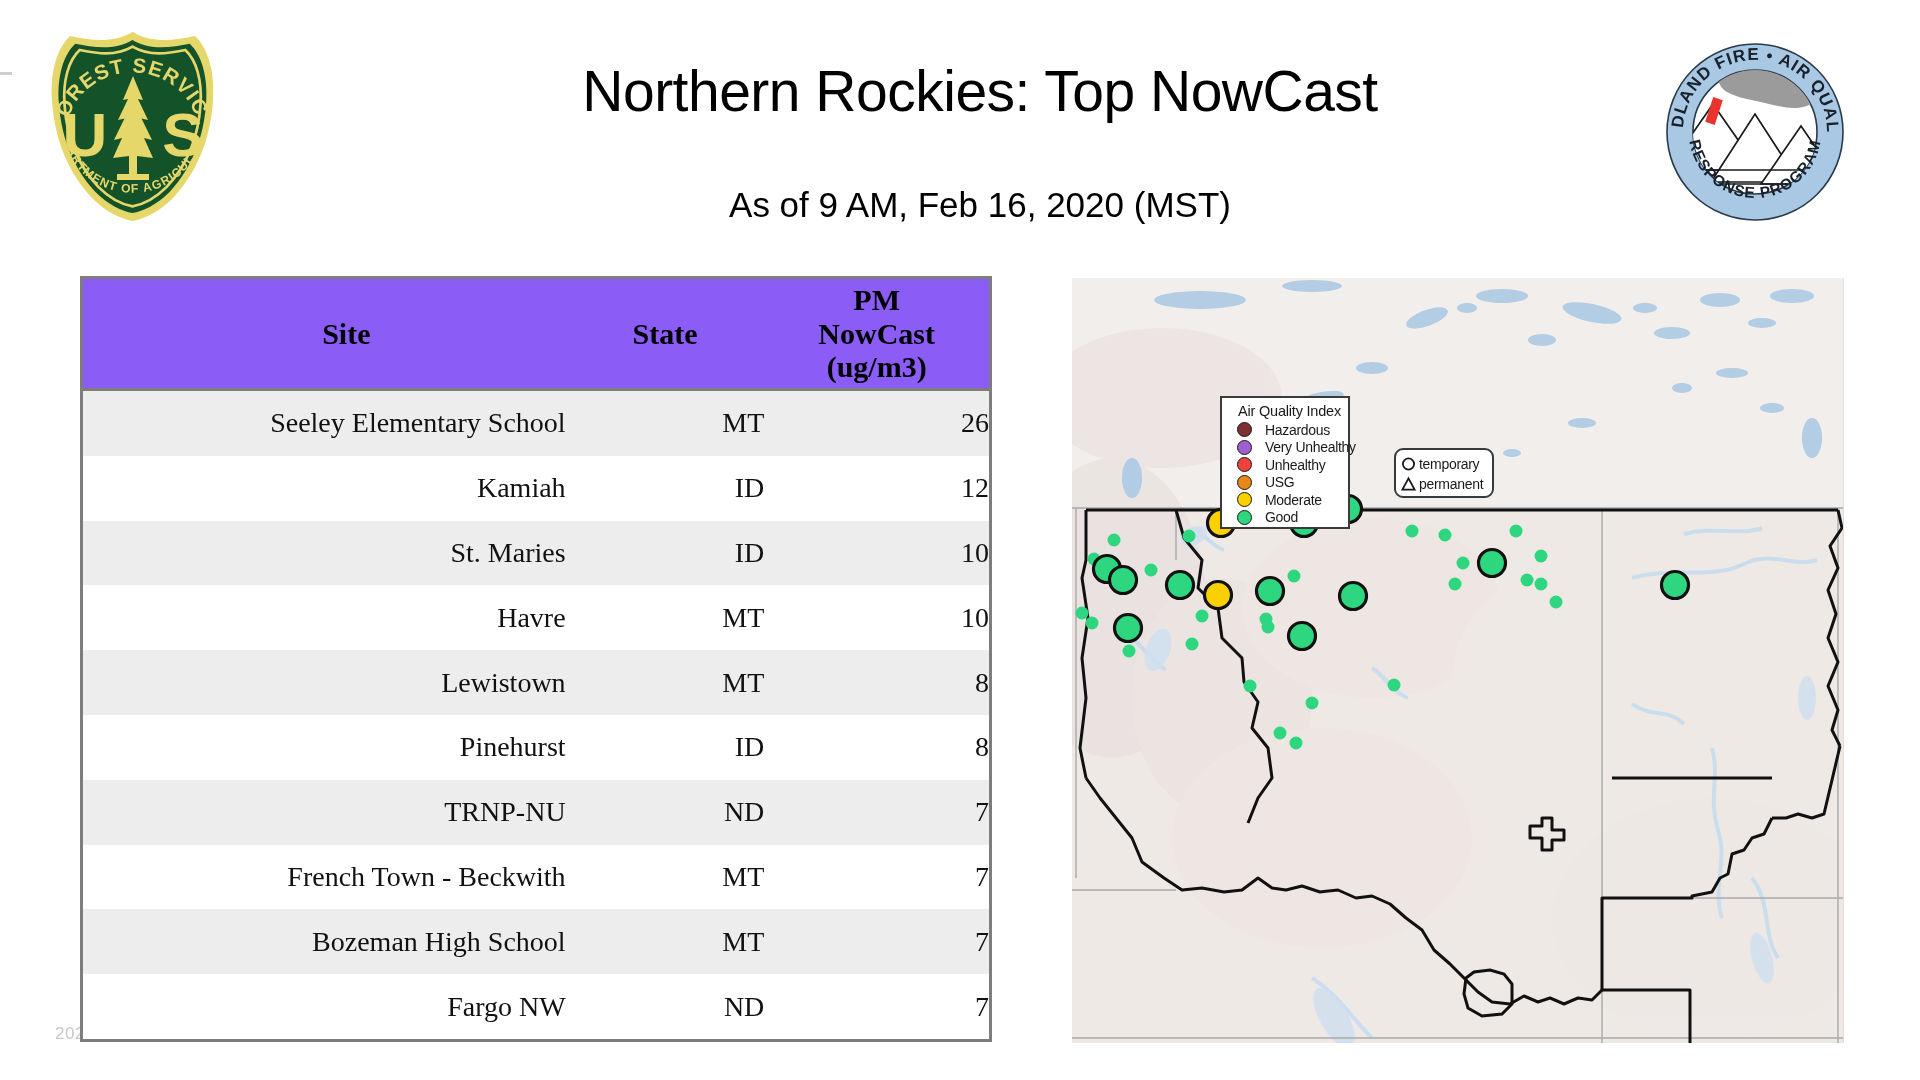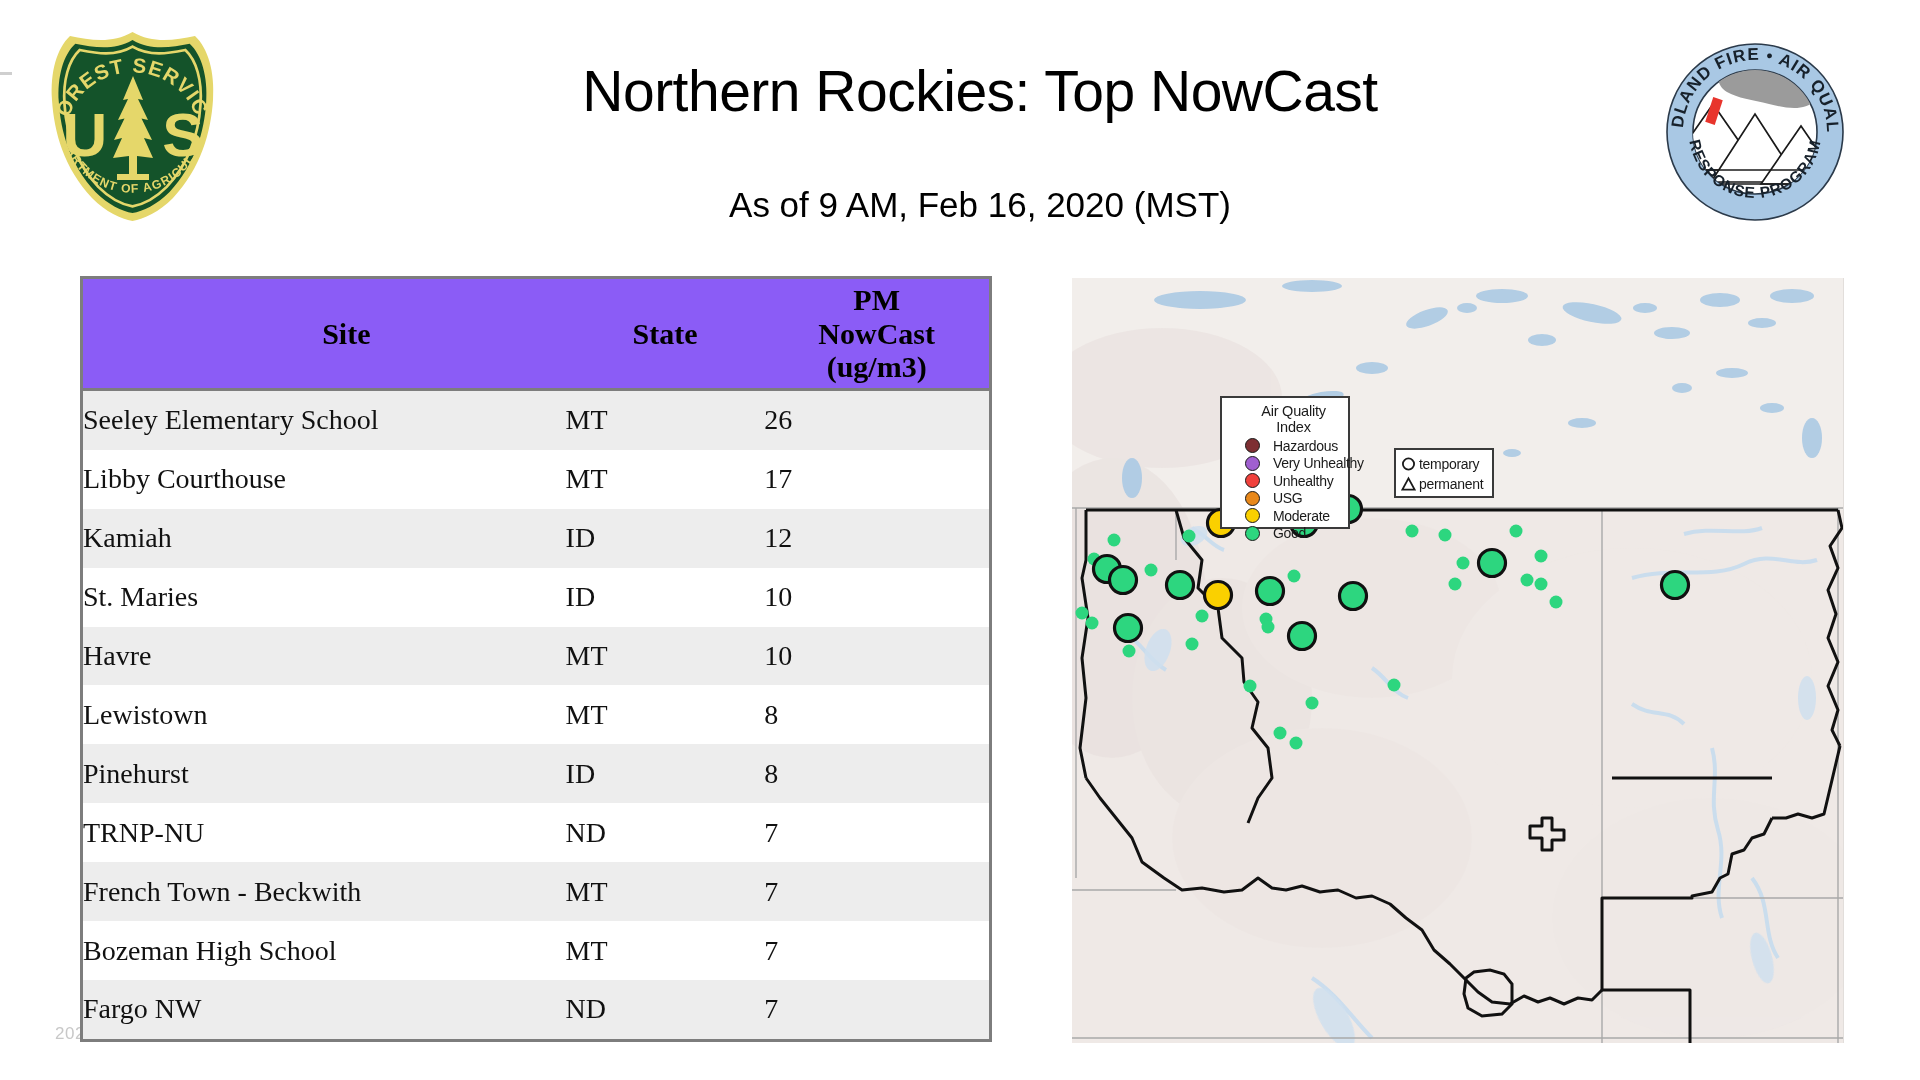--- a/index.html
+++ b/index.html
@@ -48,52 +48,52 @@
     font-family:"Liberation Serif",serif;table-layout:fixed;
   }
   table.nowcast th{
     background:#8b5cf6;color:#000;font-weight:bold;font-size:30px;
     border-bottom:3px solid #7d7d7d;padding:4px 0;line-height:1.12;
   }
   table.nowcast th.h-site{width:51%;padding-left:44px;}
   table.nowcast th.h-state{width:23%;}
   table.nowcast th.h-pm{width:26%;}
   table.nowcast td{
-    font-size:28px;color:#111;text-align:left;
+    font-size:28px;color:#111;text-align:right;
     padding:0;height:54px;border:0;
   }
   table.nowcast tbody tr:nth-child(odd){background:#ededed;}
   table.nowcast tbody tr:nth-child(even){background:#ffffff;}
 
   
   #map-panel{
     position:absolute;left:1072px;top:278px;width:771px;height:765px;
     overflow:hidden;background:#efeae7;
     border-right:1px solid #e2dedb;
   }
   #map-panel svg{display:block;}
   .legend-box{
     position:absolute;background:#ffffff;border:2px solid #3a3a3a;
     box-sizing:border-box;
   }
-  #aqi-legend{left:148px;top:118px;width:130px;height:133px;padding:5px 6px 4px 23px;}
+  #aqi-legend{left:148px;top:118px;width:130px;height:133px;padding:5px 6px 4px 15px;}
   #aqi-legend .legend-title{
     font-size:14.5px;color:#1a1a1a;text-align:center;margin-bottom:2px;
     letter-spacing:-.2px;
   }
   #aqi-legend .legend-row{
     display:flex;align-items:center;gap:13px;height:17.5px;
   }
   #aqi-legend .swatch{
     width:13px;height:13px;border-radius:50%;border:1.4px solid #1a1a1a;
     flex:0 0 auto;
   }
   #aqi-legend .legend-label{font-size:14px;color:#1a1a1a;letter-spacing:-.3px;white-space:nowrap;}
 
-  #site-type-legend{left:322px;top:170px;width:100px;height:50px;padding:4px 5px;}
+  #site-type-legend{left:322px;top:170px;width:100px;height:50px;padding:4px 5px;border-radius:9px;}
   #site-type-legend .st-row{display:flex;align-items:center;gap:3px;height:20px;}
   #site-type-legend .st-label{font-size:14px;color:#1a1a1a;letter-spacing:-.3px;}
   .glyph-svg{flex:0 0 auto;}
 </style>
 </head>
 <body>
 
 <div class="edge-tick" style="left:0;top:72px;width:12px;height:3px;"></div>
 
 <div id="usfs-logo">
@@ -182,25 +182,20 @@
           <div>NowCast</div>
           <div>(ug/m3)</div>
         </th>
       </tr>
     </thead>
     <tbody id="table-body">
         <tr>
           <td>Seeley Elementary School</td>
           <td>MT</td>
           <td>26</td>
-        </tr>
-        <tr>
-          <td>Libby Courthouse</td>
-          <td>MT</td>
-          <td>17</td>
         </tr>
         <tr>
           <td>Kamiah</td>
           <td>ID</td>
           <td>12</td>
         </tr>
         <tr>
           <td>St. Maries</td>
           <td>ID</td>
           <td>10</td>

